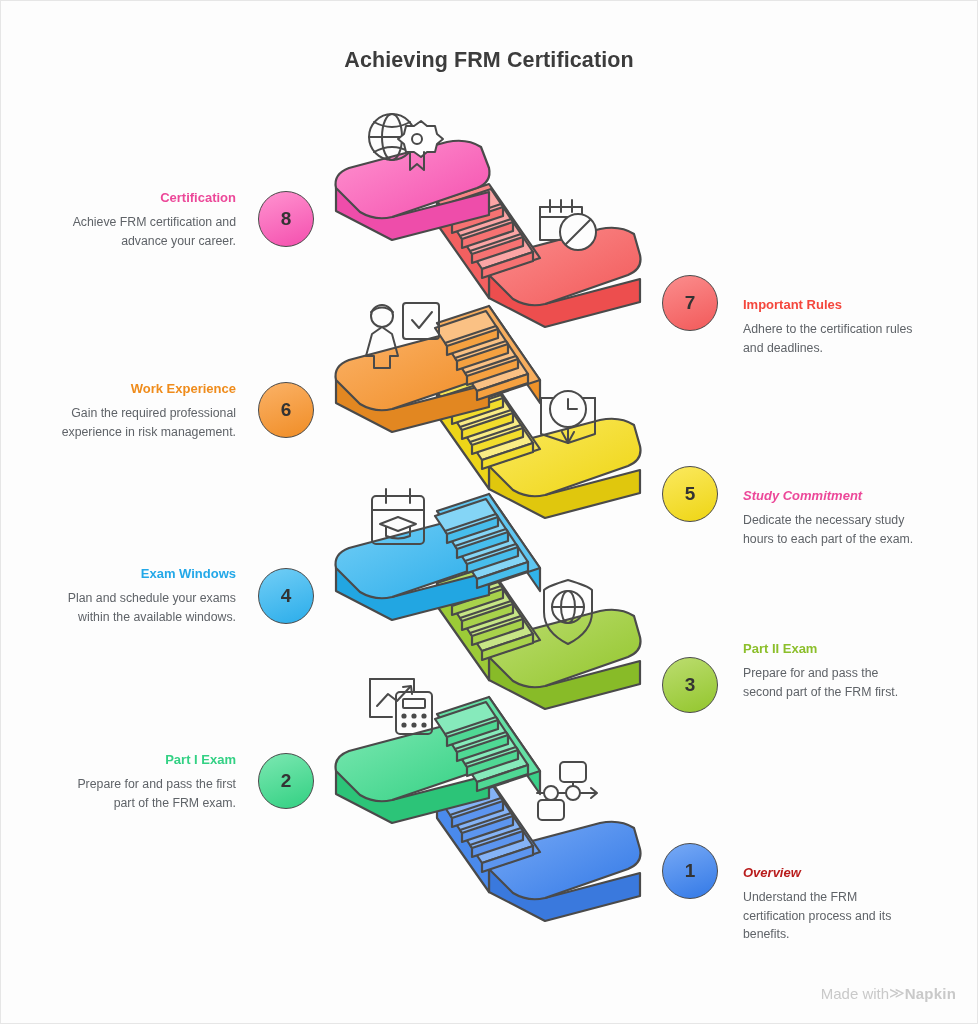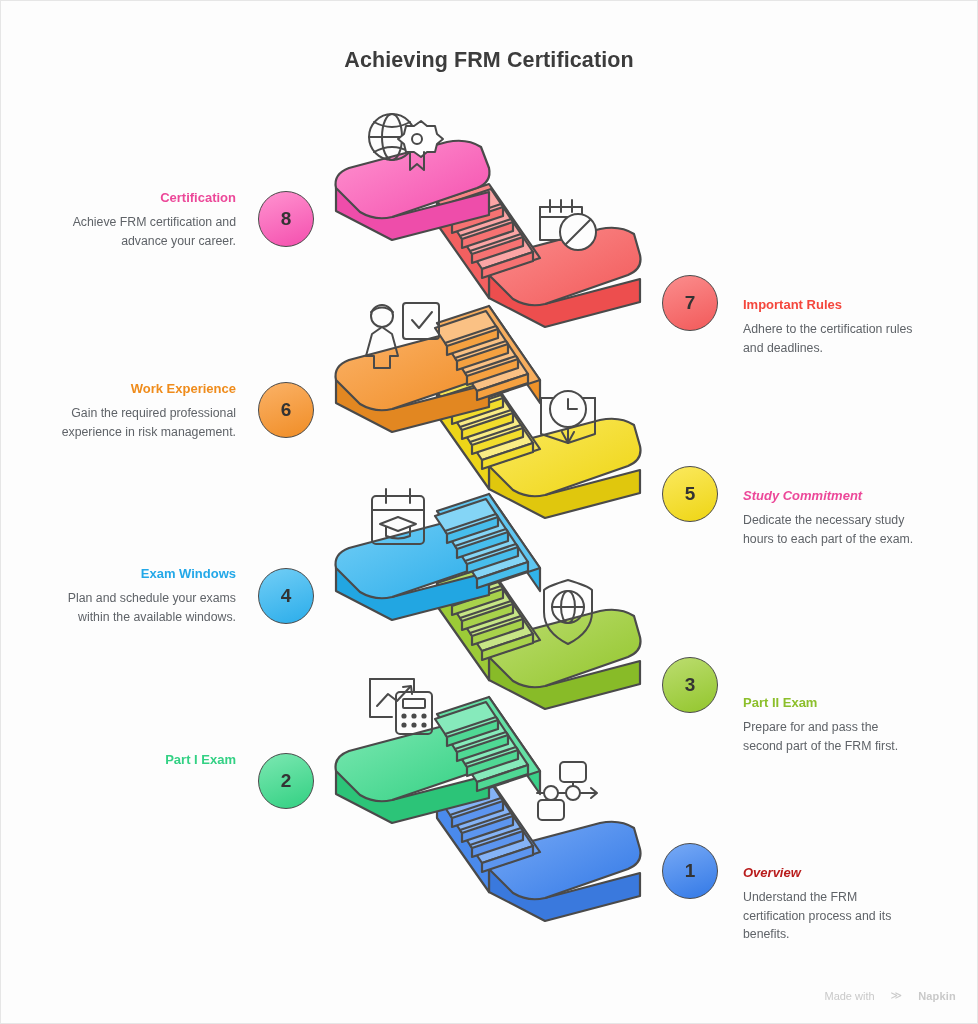--- a/index.html
+++ b/index.html
@@ -31,22 +31,22 @@
   .step.left{text-align:right;}
   .step.right{text-align:left;margin-top:21px;}
   .badge{
     position:absolute;width:56px;height:56px;border-radius:50%;
     border:1.6px solid #4a4a4a;box-sizing:border-box;
     display:flex;align-items:center;justify-content:center;
     font-size:19px;font-weight:bold;color:#333;
   }
   #footer{
     position:absolute;right:22px;bottom:22px;
-    font-size:11px;color:#c9c9c9;
-    display:flex;align-items:center;gap:16px;
+    font-size:15px;color:#c9c9c9;
+    display:flex;align-items:center;gap:0;
   }
   #footer .nk{font-weight:bold;letter-spacing:.2px;}
 </style>
 </head>
 <body>
 
 <div id="canvas"></div>
 
 <div id="title">Achieving FRM Certification</div>
 
@@ -367,27 +367,28 @@
   <div class="ttl" style="color: rgb(35, 168, 232);">Exam Windows</div>
   <div class="dsc">Plan and schedule your exams within the available windows.</div>
 </div>
 <div class="badge" style="left:258px;top:568px;background:linear-gradient(160deg,#72cef6,#2badea);">
   <span>4</span>
 </div>
 
 <div class="badge" style="left:662px;top:657px;background:linear-gradient(160deg,#bcdd70,#93c62d);">
   <span>3</span>
 </div>
-<div class="step right" style="left:743px;top:674px;width:176px;">
+<div class="step right" style="left:743px;top:620px;width:176px;">
   <div class="ttl" style="color: rgb(140, 191, 43);">Part II Exam</div>
   <div class="dsc">Prepare for and pass the second part of the FRM first.</div>
 </div>
 
 <div class="step left" style="left:60px;top:752px;width:176px;">
   <div class="ttl" style="color: rgb(51, 209, 132);">Part I Exam</div>
+  <div class="dsc">Prepare for and pass the first part of the FRM exam.</div>
 </div>
 <div class="badge" style="left:258px;top:753px;background:linear-gradient(160deg,#7ce8b2,#32d082);">
   <span>2</span>
 </div>
 
 <div class="badge" style="left:662px;top:843px;background:linear-gradient(160deg,#78aaf6,#3379e6);">
   <span>1</span>
 </div>
 <div class="step right" style="left:743px;top:844px;width:176px;">
   <div class="ttl" style="color: #b91c1c; font-style: italic;">Overview</div>

